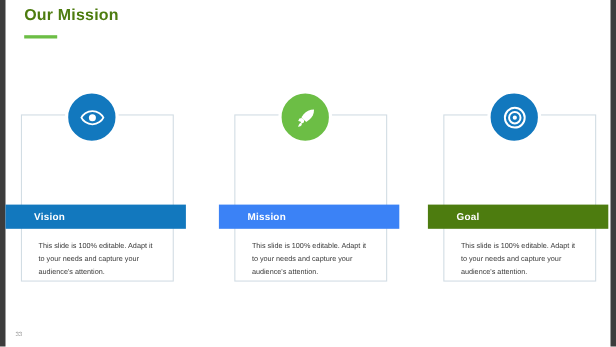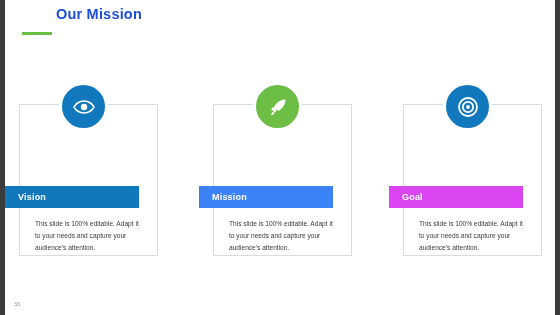--- a/index.html
+++ b/index.html
@@ -32,24 +32,23 @@
     position: absolute;
     right: 0; top: 0;
     width: 5px; height: 315px;
     background: #3c3c3c;
   }
   .title {
     position: absolute;
     left: 22px;
     top: 6px;
     font-size: 14.5px;
-    color: #1d4ed8;
+    color: #4d7c0f;
     font-weight: bold;
     letter-spacing: 0.2px;
-    margin-left: 34px;
   }
   .title-underline {
     position: absolute;
     left: 22px;
     top: 32px;
     width: 30px;
     height: 2.5px;
     background: #6cbe45;
   }
 
@@ -84,26 +83,26 @@
     border-radius: 50%;
     display: flex;
     align-items: center;
     justify-content: center;
     border: 3px solid #ffffff;
   }
   .label-bar {
     position: absolute;
     left: -14px;
     top: 82px;
-    width: 134px;
+    width: 164px;
     height: 22px;
     display: flex;
     align-items: center;
     box-sizing: border-box;
-    padding-left: 13px;
+    padding-left: 26px;
     text-align: center;
   }
   .label-bar span {
     color: #ffffff;
     font-size: 9px;
     font-weight: bold;
     letter-spacing: 0.2px;
   }
   .card-body {
     position: absolute;
@@ -170,21 +169,21 @@
 
     <div class="card card-3">
       <div class="card-frame"></div>
       <div class="icon-circle" style="background:#1278be;">
         <svg width="24" height="24" viewBox="0 0 24 24" aria-hidden="true">
           <circle cx="12" cy="12" r="9" fill="none" stroke="#ffffff" stroke-width="1.8"></circle>
           <circle cx="12" cy="12" r="5.2" fill="none" stroke="#ffffff" stroke-width="1.8"></circle>
           <circle cx="12" cy="12" r="1.9" fill="#ffffff"></circle>
         </svg>
       </div>
-      <div class="label-bar" style="background:#d946ef;">
+      <div class="label-bar" style="background:#4d7c0f;">
         <span>Goal</span>
       </div>
       <div class="card-body">This slide is 100% editable. Adapt it to your needs and capture your audience's attention.</div>
     </div>
 
   </div>
 
   <div class="page-number">33</div>
 </div>
 

